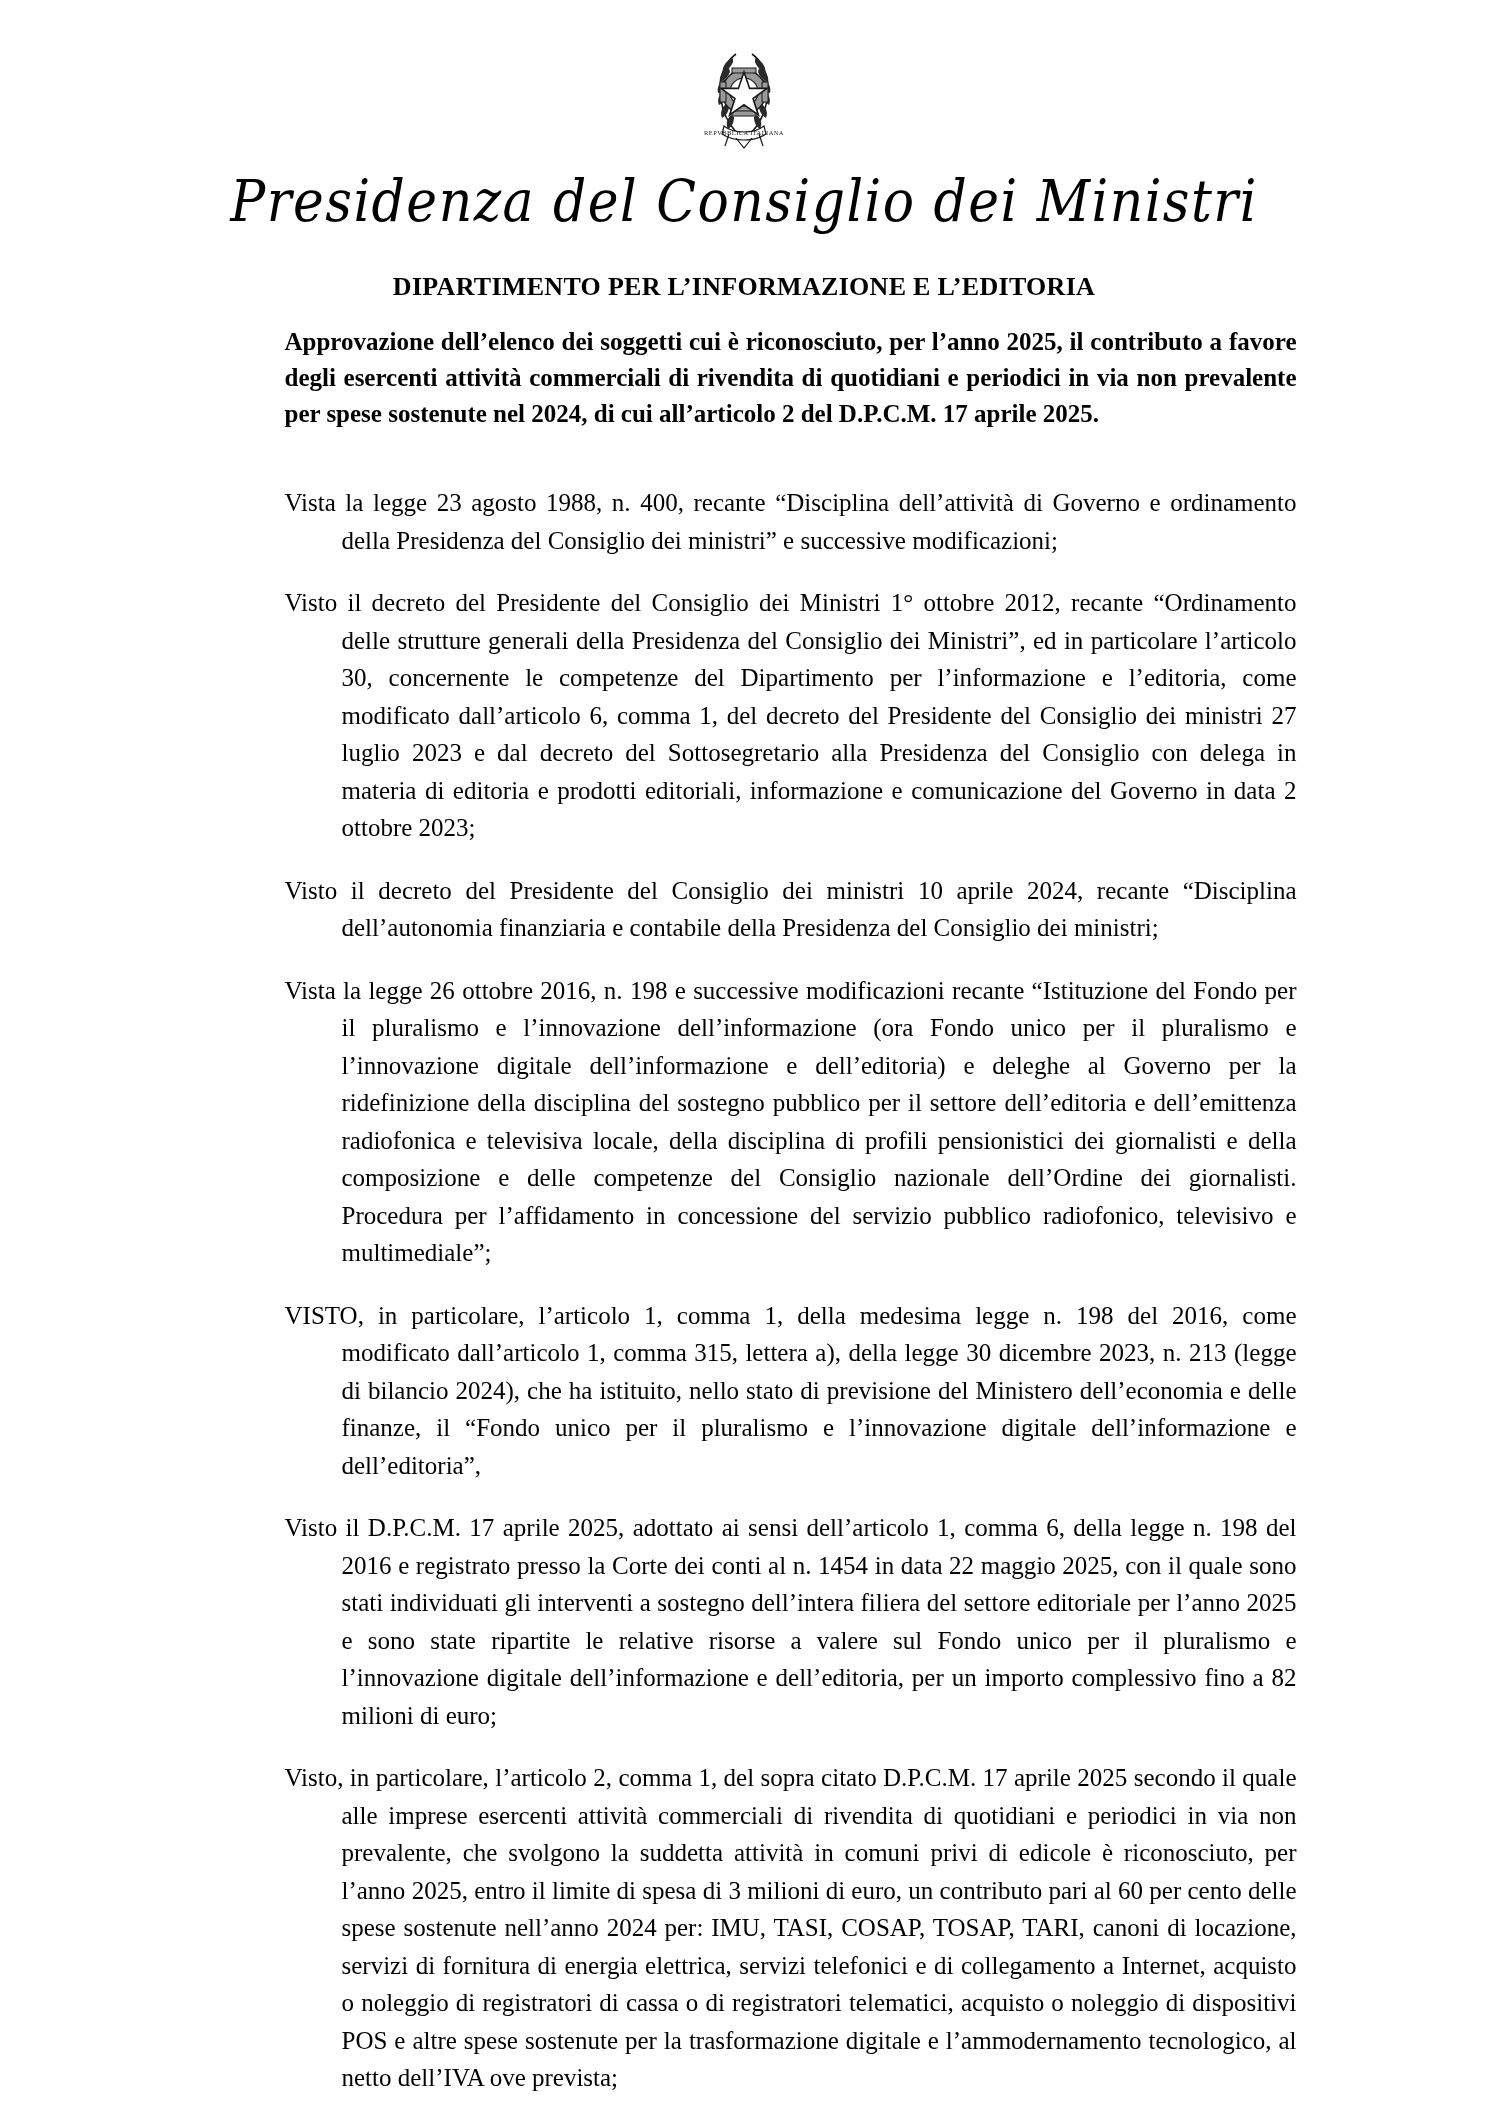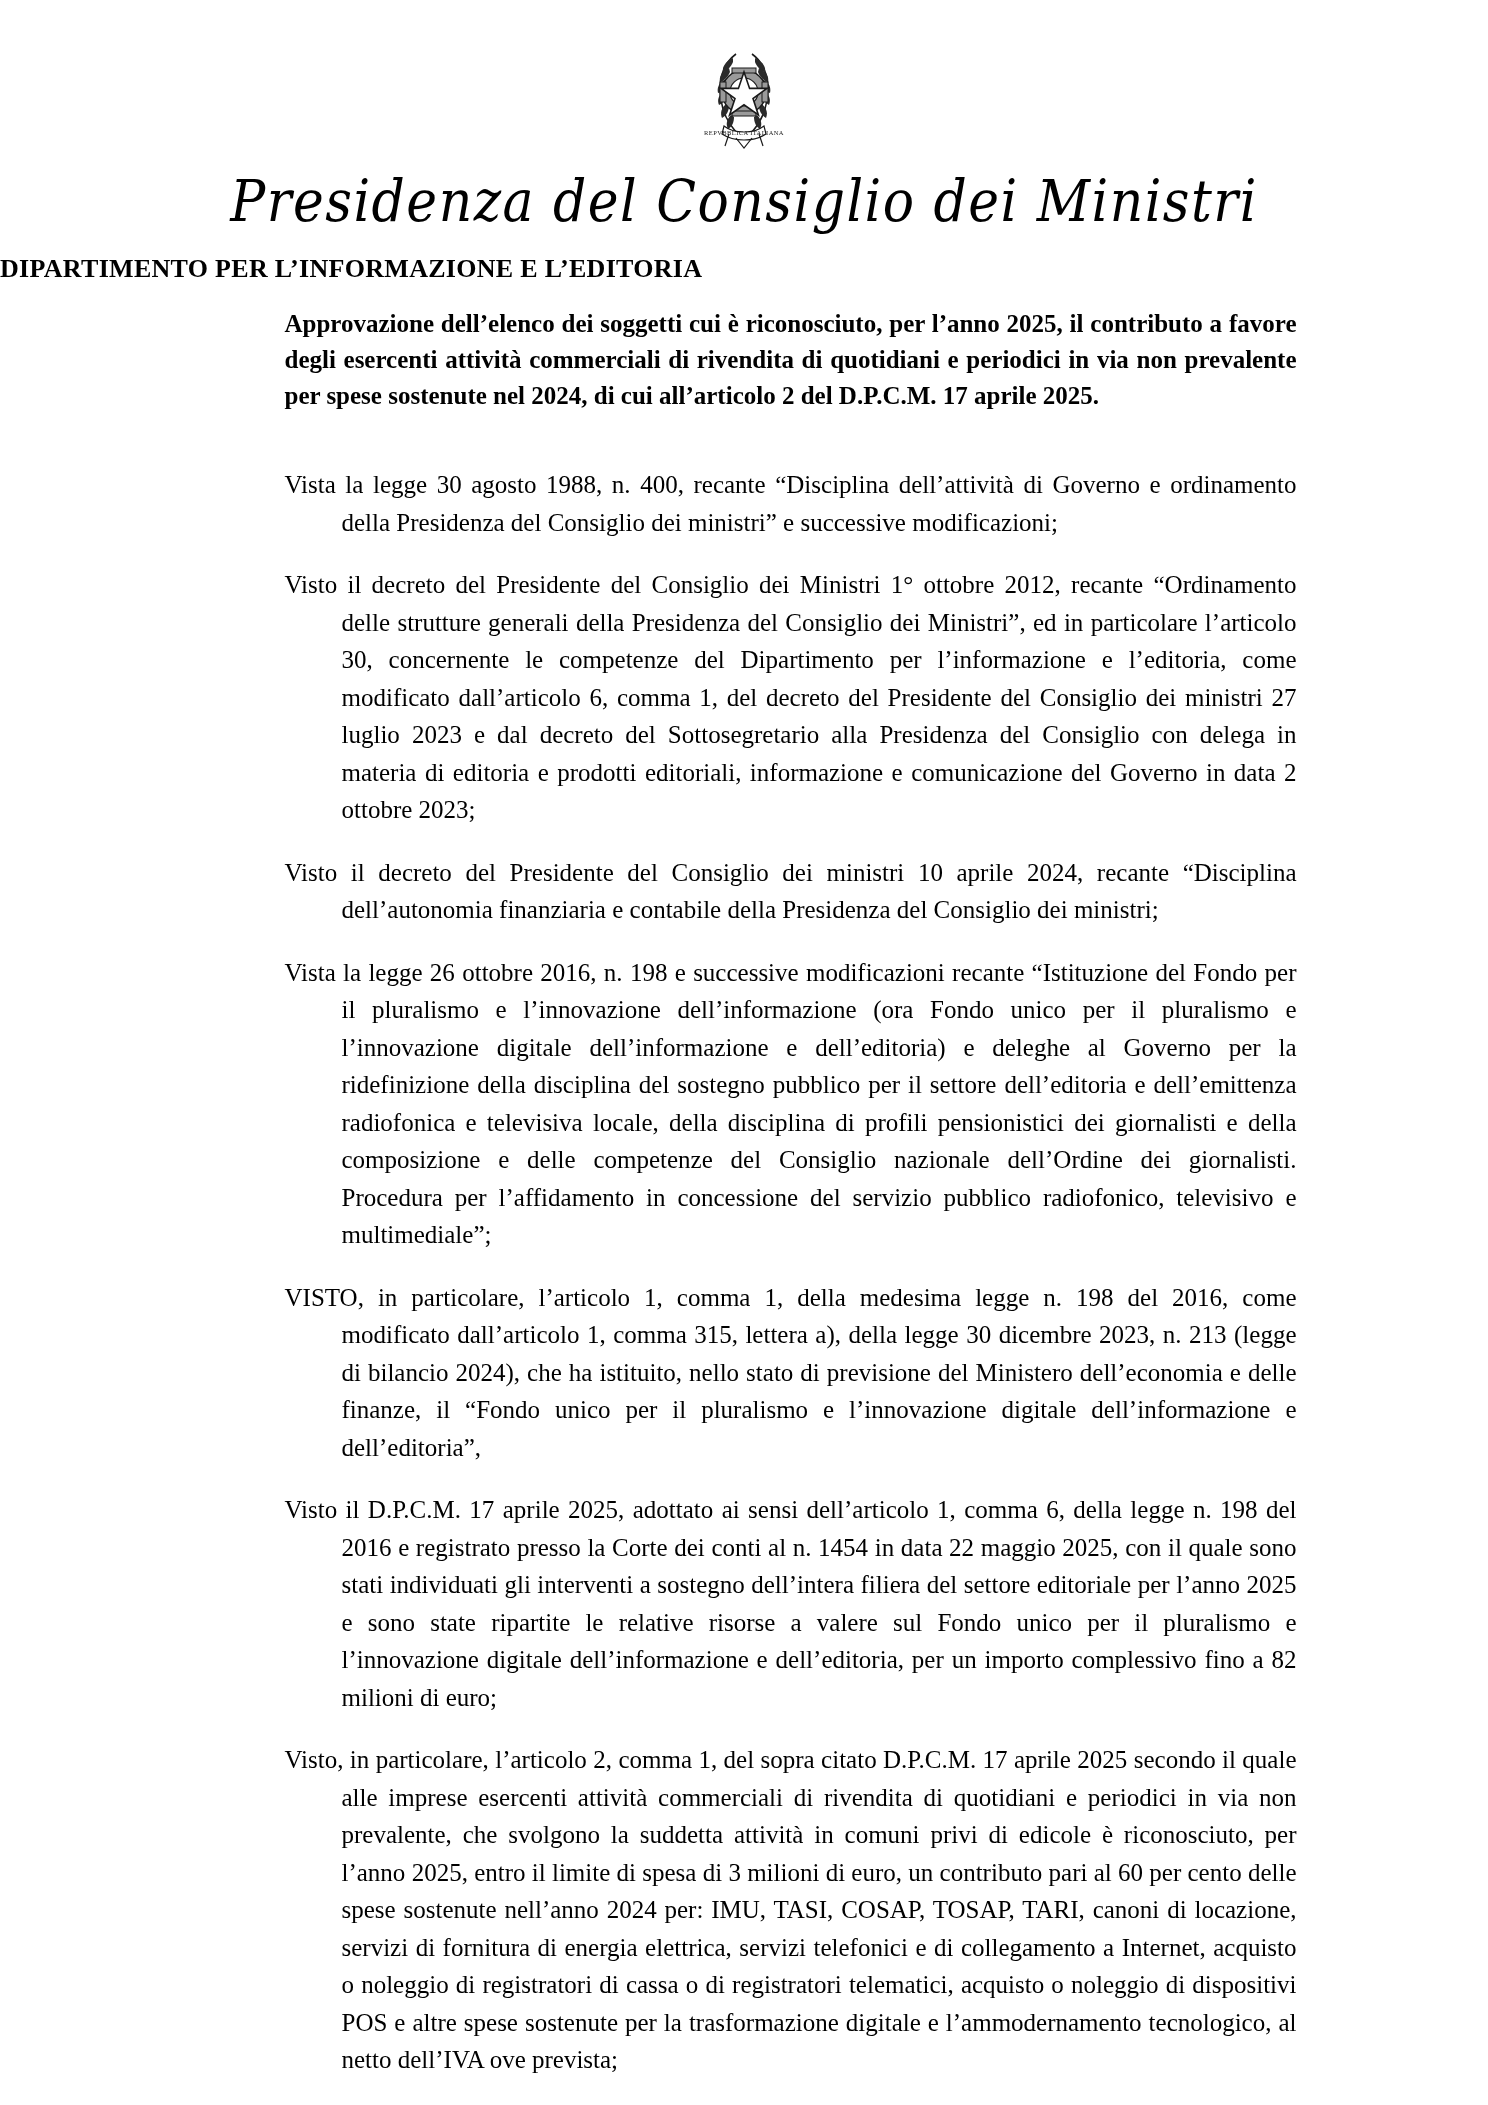--- a/index.html
+++ b/index.html
@@ -41,25 +41,26 @@
     font-weight: 400;
     font-size: 52px;
     line-height: 1.0;
     letter-spacing: 1.5px;
     margin-top: 16px;
     transform: scaleY(1.12);
     transform-origin: center top;
     white-space: nowrap;
   }
   .doc-subtitle {
+    text-align: center;
     font-family: "Liberation Serif", "DejaVu Serif", serif;
     font-weight: bold;
     font-size: 26px;
     letter-spacing: 0.3px;
-    margin-top: 30px;
+    margin-top: 48px;
   }
 
   
   .content {
     margin: 0 auto;
     width: 1012px;
     padding-left: 93px;
     padding-right: 0;
     box-sizing: content-box;
   }
@@ -143,21 +144,21 @@
   <div class="doc-title-script">Presidenza del Consiglio dei Ministri</div>
 
   <div class="doc-subtitle">DIPARTIMENTO PER L’INFORMAZIONE E L’EDITORIA</div>
 
   <div class="content">
     <div class="content-inner">
 
       <div class="heading-para">Approvazione dell’elenco dei soggetti cui è riconosciuto, per l’anno 2025, il contributo a favore degli esercenti attività commerciali di rivendita di quotidiani e periodici in via non prevalente per spese sostenute nel 2024, di cui all’articolo 2 del D.P.C.M. 17 aprile 2025.</div>
 
       <div class="clauses">
-        <p class="clause">Vista la legge 30 agosto 1988, n. 400, recante “Disciplina dell’attività di Governo e ordinamento della Presidenza del Consiglio dei ministri” e successive modificazioni;</p>
+        <p class="clause">Vista la legge 23 agosto 1988, n. 400, recante “Disciplina dell’attività di Governo e ordinamento della Presidenza del Consiglio dei ministri” e successive modificazioni;</p>
         <p class="clause">Visto il decreto del Presidente del Consiglio dei Ministri 1° ottobre 2012, recante “Ordinamento delle strutture generali della Presidenza del Consiglio dei Ministri”, ed in particolare l’articolo 30, concernente le competenze del Dipartimento per l’informazione e l’editoria, come modificato dall’articolo 6, comma 1, del decreto del Presidente del Consiglio dei ministri 27 luglio 2023 e dal decreto del Sottosegretario alla Presidenza del Consiglio con delega in materia di editoria e prodotti editoriali, informazione e comunicazione del Governo in data 2 ottobre 2023;</p>
         <p class="clause">Visto il decreto del Presidente del Consiglio dei ministri 10 aprile 2024, recante “Disciplina dell’autonomia finanziaria e contabile della Presidenza del Consiglio dei ministri;</p>
         <p class="clause">Vista la legge 26 ottobre 2016, n. 198 e successive modificazioni recante “Istituzione del Fondo per il pluralismo e l’innovazione dell’informazione (ora Fondo unico per il pluralismo e l’innovazione digitale dell’informazione e dell’editoria) e deleghe al Governo per la ridefinizione della disciplina del sostegno pubblico per il settore dell’editoria e dell’emittenza radiofonica e televisiva locale, della disciplina di profili pensionistici dei giornalisti e della composizione e delle competenze del Consiglio nazionale dell’Ordine dei giornalisti. Procedura per l’affidamento in concessione del servizio pubblico radiofonico, televisivo e multimediale”;</p>
         <p class="clause"> VISTO, in particolare, l’articolo 1, comma 1, della medesima legge n. 198 del 2016, come modificato dall’articolo 1, comma 315, lettera a), della legge 30 dicembre 2023, n. 213 (legge di bilancio 2024), che ha istituito, nello stato di previsione del Ministero dell’economia e delle finanze, il “Fondo unico per il pluralismo e l’innovazione digitale dell’informazione e dell’editoria”,</p>
         <p class="clause">Visto il D.P.C.M. 17 aprile 2025, adottato ai sensi dell’articolo 1, comma 6, della legge n. 198 del 2016 e registrato presso la Corte dei conti al n. 1454 in data 22 maggio 2025, con il quale sono stati individuati gli interventi a sostegno dell’intera filiera del settore editoriale per l’anno 2025 e sono state ripartite le relative risorse a valere sul Fondo unico per il pluralismo e l’innovazione digitale dell’informazione e dell’editoria, per un importo complessivo fino a 82 milioni di euro;</p>
         <p class="clause">Visto, in particolare, l’articolo 2, comma 1, del sopra citato D.P.C.M. 17 aprile 2025 secondo il quale alle imprese esercenti attività commerciali di rivendita di quotidiani e periodici in via non prevalente, che svolgono la suddetta attività in comuni privi di edicole è riconosciuto, per l’anno 2025, entro il limite di spesa di 3 milioni di euro, un contributo pari al 60 per cento delle spese sostenute  nell’anno 2024 per: IMU, TASI, COSAP, TOSAP, TARI, canoni di locazione, servizi di fornitura di energia elettrica, servizi telefonici e di collegamento a Internet, acquisto o noleggio di registratori di cassa o di registratori telematici, acquisto o noleggio di dispositivi POS e altre spese sostenute per la trasformazione digitale e l’ammodernamento tecnologico, al netto dell’IVA ove prevista;</p>
       </div>
 
     </div>
   </div>

